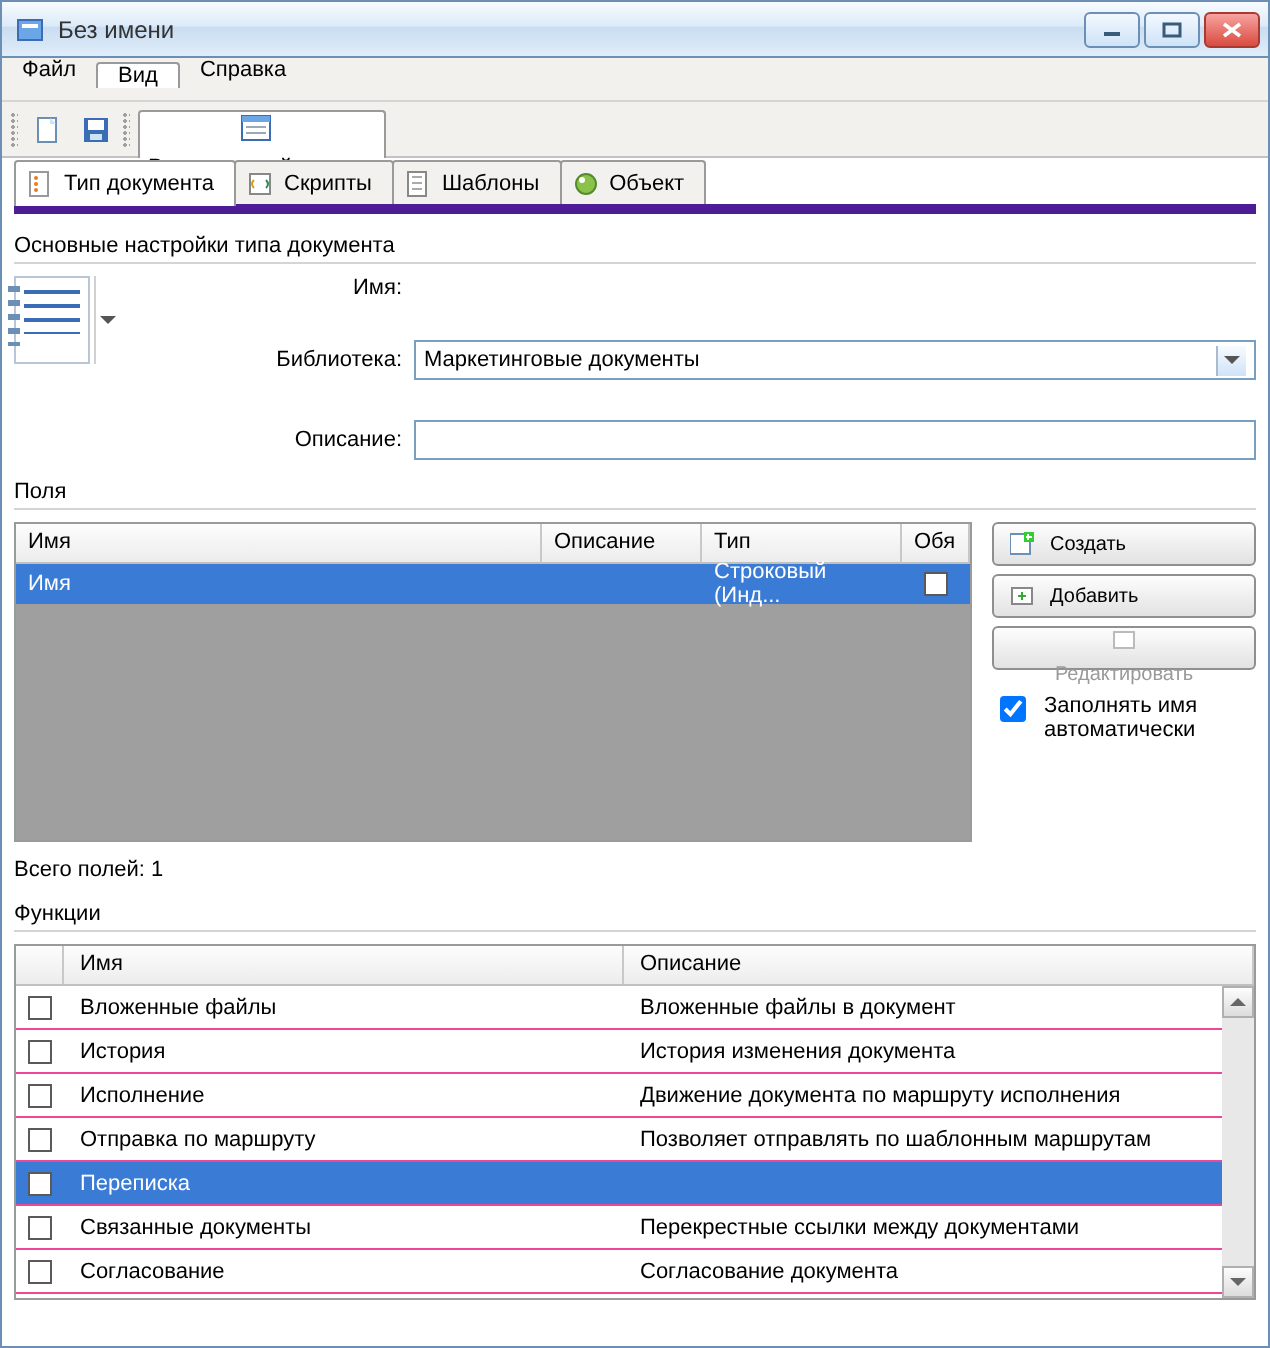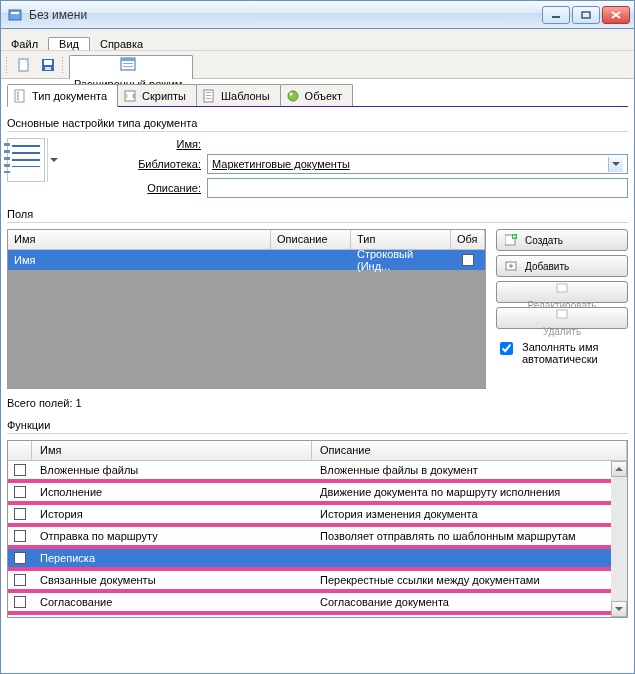--- a/index.html
+++ b/index.html
@@ -42,21 +42,21 @@
     background: linear-gradient(to bottom, #f7a3a0, #d94b3f);
     border-color: #a83a31;
   }
   .winbtn svg { display: block; }
 
   
   .menubar {
     height: 22px;
     background: #f2f1ee;
     display: flex;
-    align-items: flex-end;
+    align-items: flex-start;
     border-bottom: 1px solid #d6d5d2;
   }
   .menuitem {
     padding: 0 10px;
     display: flex; align-items: center;
     color: #000;
     cursor: default;
   }
   .menuitem.active {
     background: #fff;
@@ -103,21 +103,21 @@
   }
 
   
   .content { padding: 4px 6px 6px 6px; }
 
   
   .proptabs {
     display: flex;
     align-items: flex-end;
     height: 24px;
-    border-bottom: 1px solid #4c1d95;
+    border-bottom: 5px solid #4c1d95;
   }
   .proptab {
     height: 22px;
     display: inline-flex; align-items: center;
     padding: 0 10px 0 4px;
     gap: 4px;
     border: 1px solid #9a9a9a;
     border-bottom: none;
     background: #f2f1ee;
     border-top-left-radius: 2px;
@@ -155,22 +155,21 @@
   .docicon::before {
     content:"";
     position:absolute;
     left:-4px; top:4px; width:6px; height:30px;
     background: repeating-linear-gradient(to bottom, #6b8fb5 0 3px, transparent 3px 7px);
   }
   .formgrid {
     display: grid;
     grid-template-columns: 54px 80px 1fr;
     align-items: center;
-    gap: 4px 6px;
-    text-decoration: underline;
+    gap: 20px 6px;
   }
   .formgrid .lbl { text-align: right; color: #000; }
   .textinput, .selectinput {
     border: 1px solid #7b9ebd;
     height: 20px;
     padding: 0 4px;
     font-family: inherit;
     font-size: 11px;
   }
   .selectinput {
@@ -259,21 +258,21 @@
     background: linear-gradient(#fdfdfd,#ececec);
     height:20px;
     border-bottom:1px solid #c0c0c0;
   }
   .func-header .col { padding:3px 8px; border-right:1px solid #c8c8c8; }
   .fcol-check { width: 24px; }
   .fcol-name { width: 280px; }
   .fcol-desc { flex:1; }
   .func-row {
     display:flex; align-items:center; height:22px;
-    border-bottom: 4px solid #ec4899;
+    border-bottom: 1px solid #ec4899;
   }
   .func-row.sel {
     background:#3a7bd5; color:#fff;
   }
   .func-row .fc { padding: 0 8px; }
   .func-row .fc.check { width:24px; display:flex; justify-content:center; padding:0;}
   .func-row .fc.name { width:280px; }
   .func-row .fc.desc { flex:1; white-space:nowrap; overflow:hidden; text-overflow:ellipsis; padding-right: 18px;}
   .func-scroll {
     position:absolute; right:0; top:20px; bottom:0; width:16px;
@@ -473,28 +472,20 @@
         <span>Добавить</span>
       </div>
       <div class="btn disabled">
         <span class="smallicon">
             <svg width="12" height="12">
               <rect x="1" y="2" width="10" height="8" fill="#fff" stroke="#bbb"></rect>
             </svg>
           </span>
         <span>Редактировать</span>
       </div>
-      <div class="btn disabled">
-        <span class="smallicon">
-            <svg width="12" height="12">
-              <rect x="1" y="2" width="10" height="8" fill="#fff" stroke="#bbb"></rect>
-            </svg>
-          </span>
-        <span>Удалить</span>
-      </div>
       <div class="checkrow">
         <input type="checkbox" checked="" style="">
         <span>Заполнять имя автоматически</span>
       </div>
     </div>
   </div>
 
   <div class="counter">Всего полей: 1</div>
 
   <div class="section-caption">Функции</div>
@@ -510,29 +501,29 @@
           <div class="fc check">
             <div class="minicheck"></div>
           </div>
           <div class="fc name">Вложенные файлы</div>
           <div class="fc desc">Вложенные файлы в документ</div>
         </div>
         <div class="func-row">
           <div class="fc check">
             <div class="minicheck"></div>
           </div>
+          <div class="fc name">История</div>
+          <div class="fc desc">История изменения документа</div>
+        </div>
+        <div class="func-row">
+          <div class="fc check">
+            <div class="minicheck"></div>
+          </div>
           <div class="fc name">Исполнение</div>
           <div class="fc desc">Движение документа по маршруту исполнения</div>
-        </div>
-        <div class="func-row">
-          <div class="fc check">
-            <div class="minicheck"></div>
-          </div>
-          <div class="fc name">История</div>
-          <div class="fc desc">История изменения документа</div>
         </div>
         <div class="func-row">
           <div class="fc check">
             <div class="minicheck"></div>
           </div>
           <div class="fc name">Отправка по маршруту</div>
           <div class="fc desc">Позволяет отправлять по шаблонным маршрутам</div>
         </div>
         <div class="func-row sel">
           <div class="fc check">

